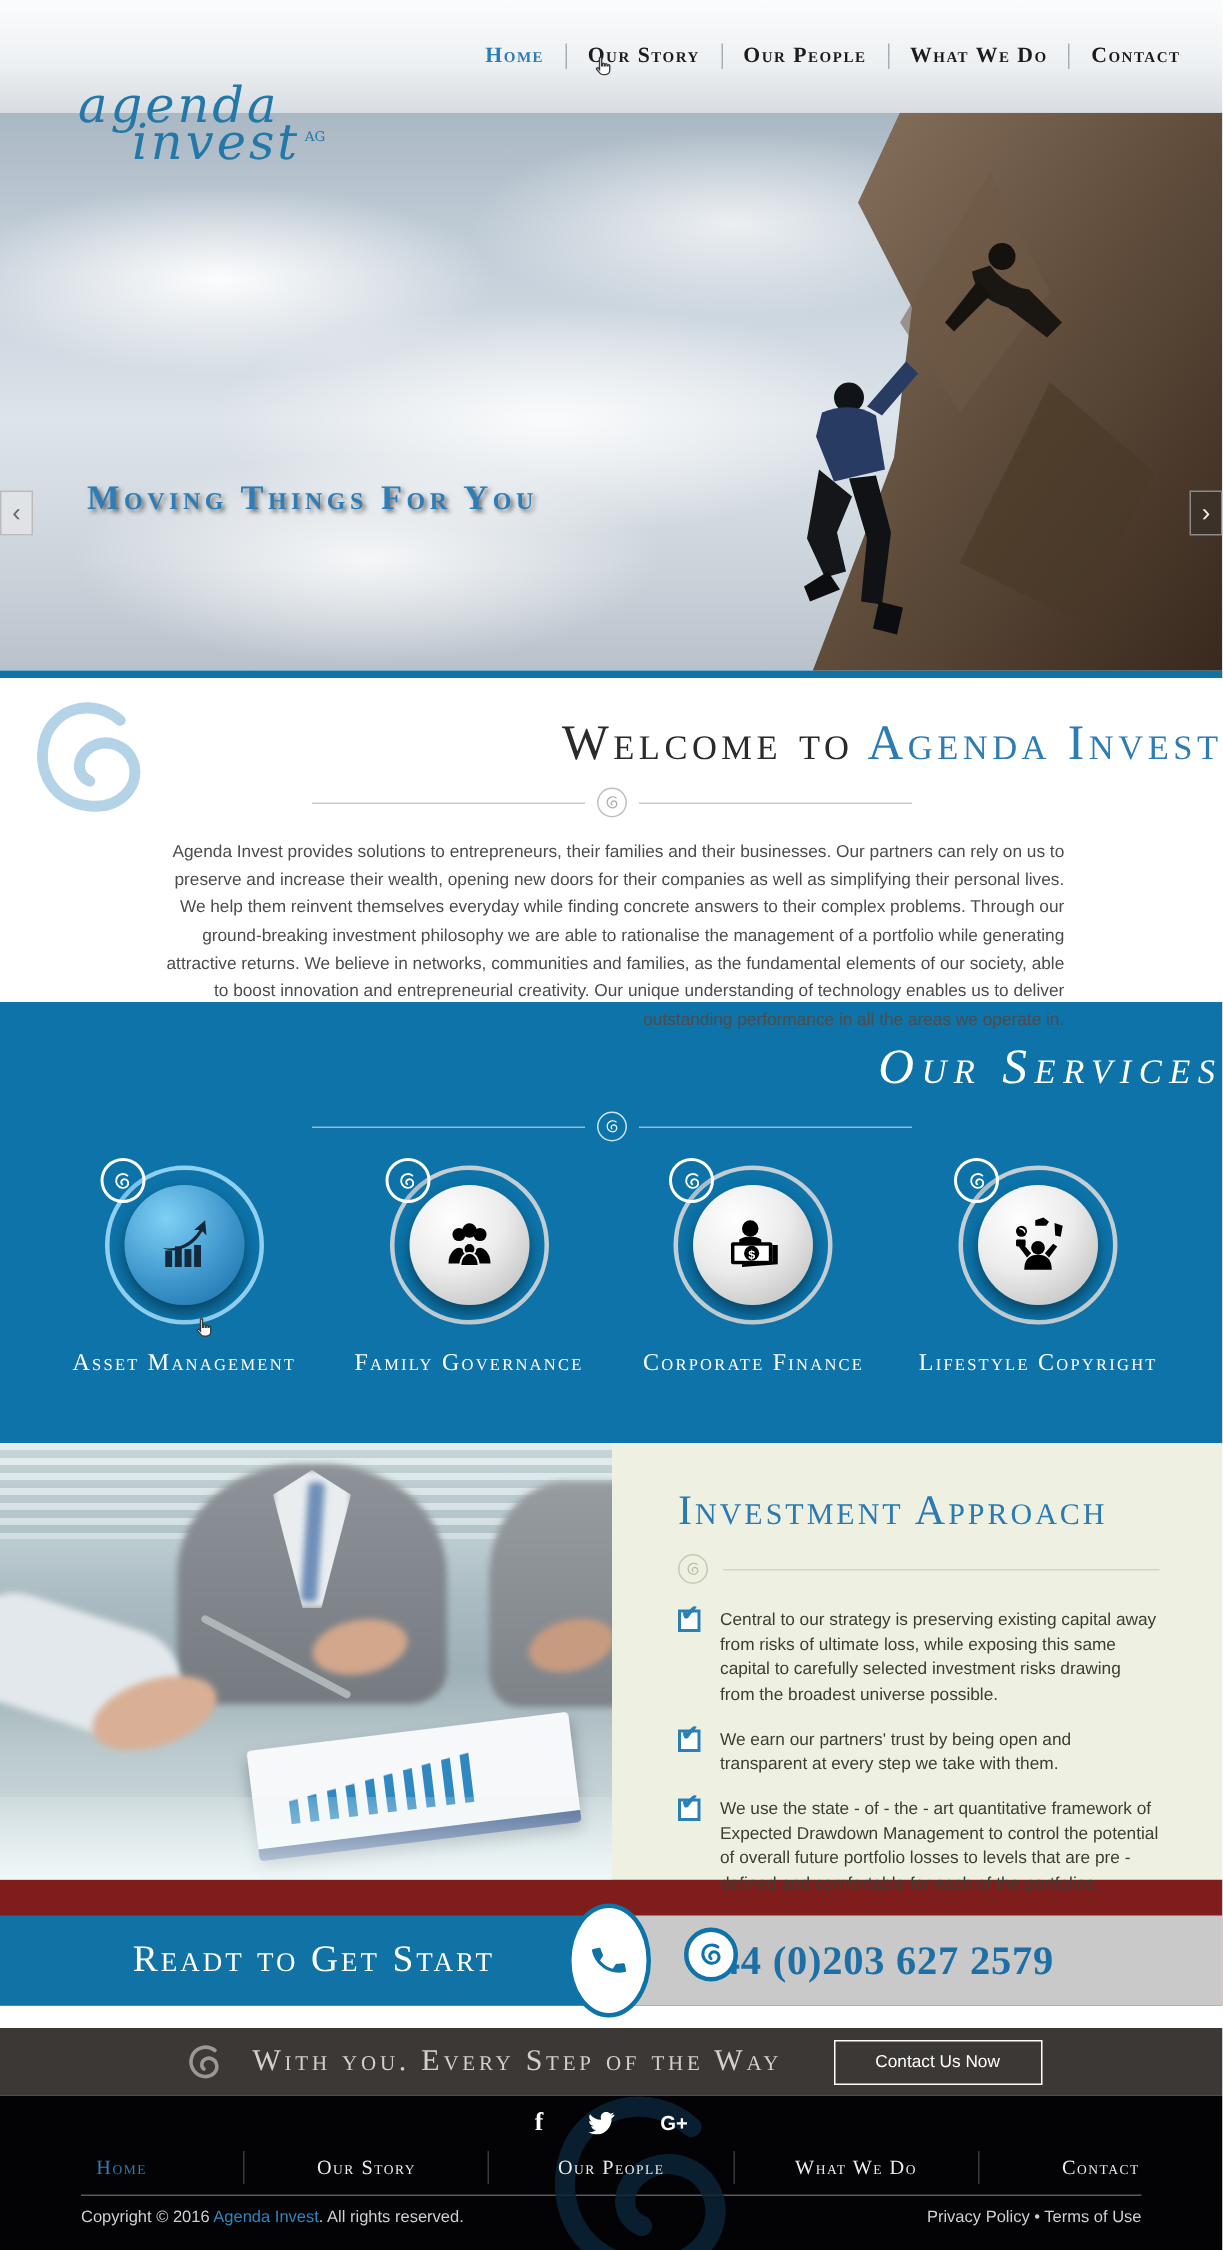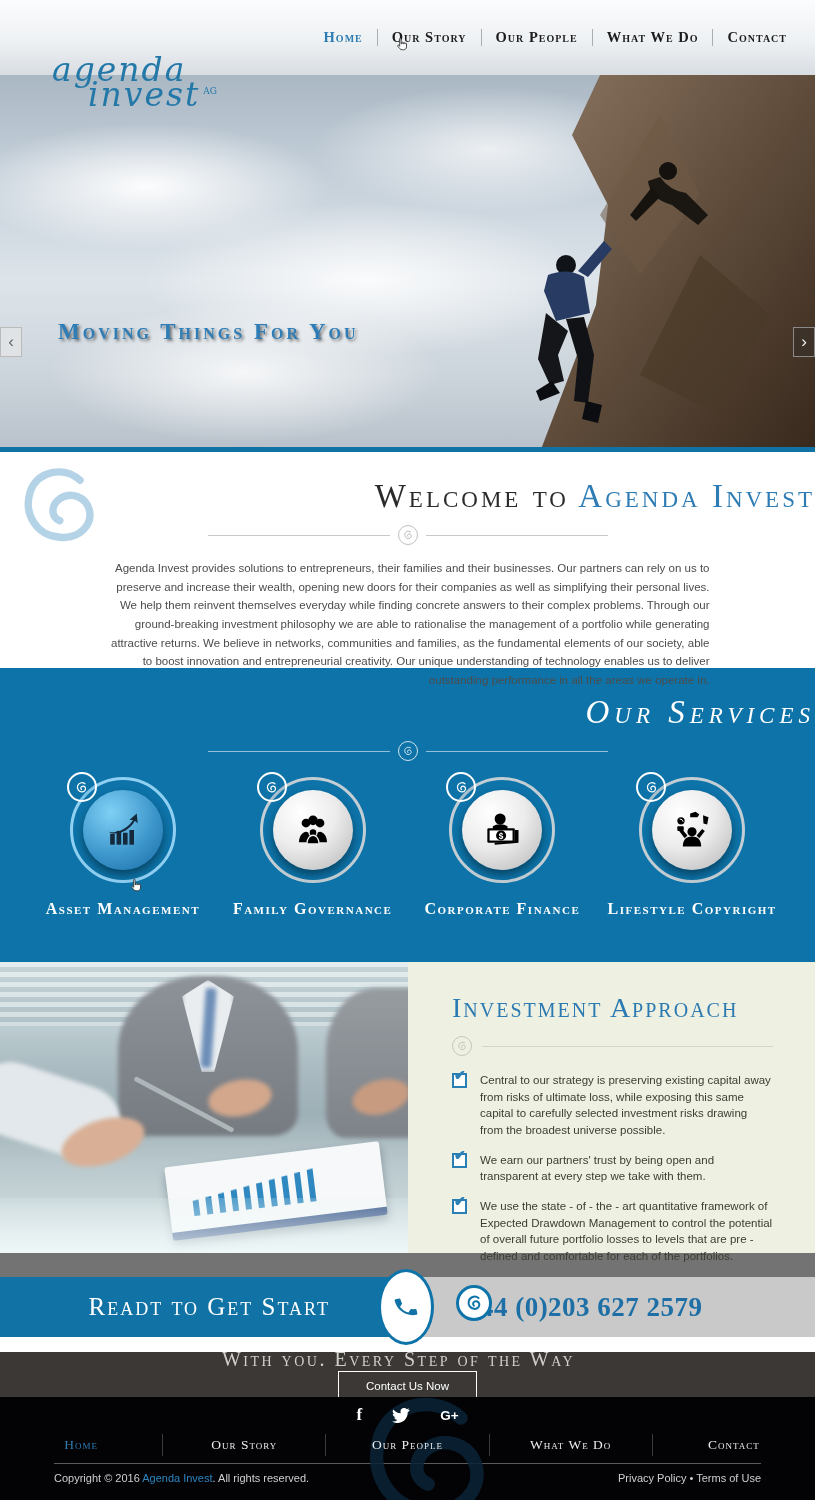--- a/index.html
+++ b/index.html
@@ -51,21 +51,21 @@
   .services .sec-title { color:#fff; letter-spacing:5px;font-style:italic; }
   .services .d-line { background:rgba(255,255,255,.55); }
   .services .d-circle { border-color:rgba(255,255,255,.8); }
   .svc-row { display:flex; padding:0 28px; margin-top:16px; }
   .svc-item { flex:1; text-align:center; position:relative; }
   .svc-ring { position:relative; width:106px; height:106px; margin:0 auto; border-radius:50%; border:3px solid #c2cdd4; background:transparent; }
   .svc-item.active .svc-ring { border-color:#8fd0f2; }
   .svc-inner { position:absolute; left:10px; top:10px; width:80px; height:80px; border-radius:50%; background:radial-gradient(circle at 35% 28%, #ffffff 0%, #ececec 45%, #c9c9c9 80%, #b5b5b5 100%); box-shadow:0 5px 9px rgba(0,0,0,.4); display:flex; align-items:center; justify-content:center; cursor:pointer; }
   .svc-item.active .svc-inner { background:radial-gradient(circle at 35% 28%, #7fd0f5 0%, #3e97cc 55%, #176ba3 100%); }
   .svc-badge { position:absolute; left:-6px; top:-8px; width:30px; height:30px; border:2px solid #fff; border-radius:50%; display:flex; align-items:center; justify-content:center; background:rgba(13,115,168,.15); }
-  .svc-label { margin-top:15px; color:#fff; font-family:"Liberation Serif", serif; font-variant:small-caps; font-weight:700; font-size:16px; letter-spacing:1.5px; line-height:1.35; }
+  .svc-label { margin-top:15px; color:#fff; font-family:"Liberation Serif", serif; font-variant:small-caps; font-weight:400; font-size:16px; letter-spacing:1.5px; line-height:1.35; }
 
   
   .approach { height:291px; display:flex; }
   .photo { width:408px; position:relative; overflow:hidden; background:linear-gradient(180deg,#d8e5e7 0%,#c4d4d8 16%,#aabbc1 36%,#9db0b6 52%,#bac9cd 70%,#d8e4e6 100%); }
   .ph { position:absolute; filter:blur(2px); }
   .blinds { left:0; top:0; width:100%; height:64px; background:repeating-linear-gradient(180deg, rgba(255,255,255,.5) 0 5px, rgba(120,140,150,.28) 5px 10px); opacity:.65; filter:none; }
   .suit-c { left:118px; top:14px; width:180px; height:160px; background:linear-gradient(180deg,#8e9399 0%,#767b81 100%); border-radius:46% 46% 14% 14%; }
   .shirt-c { left:182px; top:18px; width:52px; height:92px; background:#e9edf0; clip-path:polygon(50% 0,100% 18%,62% 100%,38% 100%,0 18%); }
   .tie-c { left:203px; top:26px; width:11px; height:80px; background:#6f8fb8; transform:rotate(4deg); border-radius:3px; }
   .suit-r { left:326px; top:26px; width:120px; height:150px; background:linear-gradient(180deg,#979ca1 0%,#7e8389 100%); border-radius:42% 30% 12% 16%; }
@@ -86,30 +86,30 @@
   .bullet { display:flex; margin-bottom:13px; }
   .checkbox { flex:0 0 15px; width:15px; height:15px; border:2px solid #2a7fb5; background:#fff; position:relative; margin-top:1px; }
   .checkbox .tick { position:absolute; left:0px; top:-7px; color:#2a7fb5; font-size:14px; font-weight:700; line-height:1; }
   .bullet-text { margin-left:13px; font-size:11.5px; line-height:1.45; color:#3d3d33; max-width:330px; }
   .readmore { display:flex; align-items:center; margin:20px 0 0 4px; }
   .rm-circle { width:36px; height:36px; background:#fff; border:3px solid #0d73a8; border-radius:50%; display:flex; align-items:center; justify-content:center; z-index:2; }
   .rm-btn { background:#0d73a8; color:#fff; font-size:12.5px; font-weight:700; padding:7px 16px 7px 18px; margin-left:-12px; cursor:pointer; }
   .rm-arrow { background:#161616; color:#fff; width:27px; height:29px; display:flex; align-items:center; justify-content:center; font-size:13px; letter-spacing:-1px; cursor:pointer; }
 
   
-  .cta-wrap { padding-top:24px; background:#737373; }
+  .cta-wrap { padding-top:24px; background:#7f1d1d; }
   .cta { height:60px; position:relative; }
   .cta-left { position:absolute; left:0; top:0; width:392px; height:60px; background:#1173a5; display:flex; align-items:center; justify-content:flex-end; padding-right:62px; }
   .cta-left-text { color:#fff; font-family:"Liberation Serif", serif; font-variant:small-caps; font-size:25px; letter-spacing:2px; }
   .cta-right { position:absolute; left:392px; right:0; top:0; height:60px; background:#c9c9c9; display:flex; align-items:center; padding-left:72px; }
   .cta-phone { color:#1d6fa5; font-family:"Liberation Serif", serif; font-weight:700; font-size:27px; letter-spacing:0.5px; }
   .cta-ellipse { position:absolute; left:378px; top:-8px; width:56px; height:76px; background:#fff; border:3px solid #0d73a8; border-radius:50%; display:flex; align-items:center; justify-content:center; z-index:2; }
 
   
-  .strip { margin-top:15px; height:45px; background:#3b3835; display:flex; align-items:center; justify-content:center;flex-direction:column; }
+  .strip { margin-top:15px; height:45px; background:#3b3835; display:flex; align-items:center; justify-content:center; }
   .strip-text { color:#d2d0cb; font-family:"Liberation Serif", serif; font-variant:small-caps; font-size:20px; letter-spacing:2.5px; margin:0 34px 0 16px; }
   .strip-btn { border:1px solid #fff; color:#fff; background:transparent; font-family:"Liberation Sans", sans-serif; font-size:11.5px; font-weight:400; padding:8px 27px; cursor:pointer; }
 
   
   .footer { height:103px; background:#030305; position:relative; overflow:hidden; }
   .f-watermark { position:absolute; left:350px; top:-12px; opacity:.85; }
   .social { display:flex; justify-content:center; align-items:center; gap:30px; padding-top:9px; position:relative; }
   .social-icon { color:#fff; cursor:pointer; display:flex; align-items:center; justify-content:center; height:18px; }
   .social-f { font-family:"Liberation Serif", serif; font-weight:700; font-size:17px; }
   .social-g { font-weight:700; font-size:13.5px; letter-spacing:0; }

